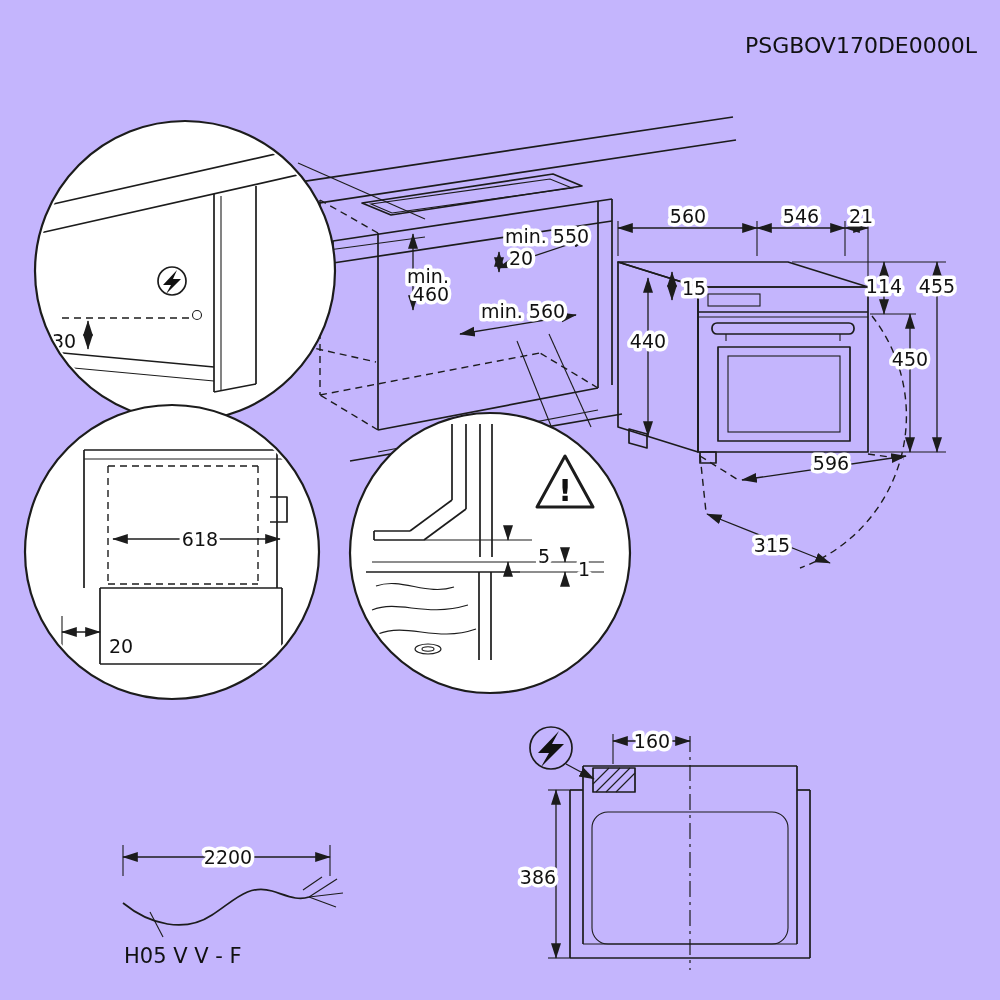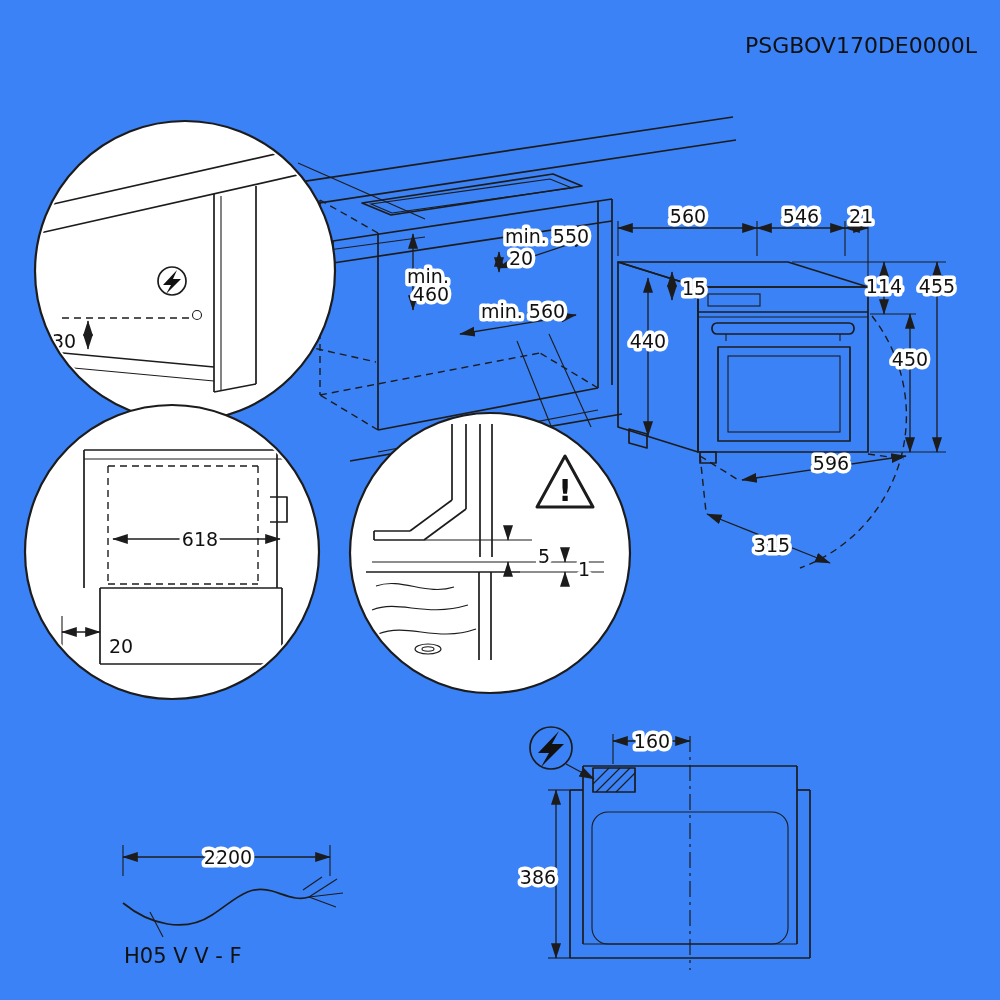--- a/index.html
+++ b/index.html
@@ -1,16 +1,16 @@
 <!DOCTYPE html>
 <html><head>
 <meta charset="utf-8">
 <style>
   html,body { margin:0; padding:0; background:#ffffff; }
-  .stage { width:1000px; height:1000px; position:relative; background:#3b82f6;text-align:right; }
+  .stage { width:1000px; height:1000px; position:relative; background:#c4b5fd;text-align:right; }
   svg { display:block; }
   .ln   { stroke:#1c1c1c; stroke-width:1.7; fill:none; stroke-linejoin:round; }
   .thin { stroke:#1c1c1c; stroke-width:1.1; fill:none; }
   .dash { stroke:#1c1c1c; stroke-width:1.4; fill:none; stroke-dasharray:7 5; }
   .dashdot { stroke:#1c1c1c; stroke-width:1.2; fill:none; stroke-dasharray:16 5 3 5; }
   .dim  { stroke:#1c1c1c; stroke-width:1.3; fill:none; }
   .circ { stroke:#1c1c1c; stroke-width:2.2; fill:#fff; }
   text { font-family:"DejaVu Sans","Liberation Sans",sans-serif; font-size:19px; fill:#111; }
   .halo { paint-order:stroke; stroke:#ffffff; stroke-width:7px; stroke-linejoin:round; }
   .big  { font-size:22px; }

